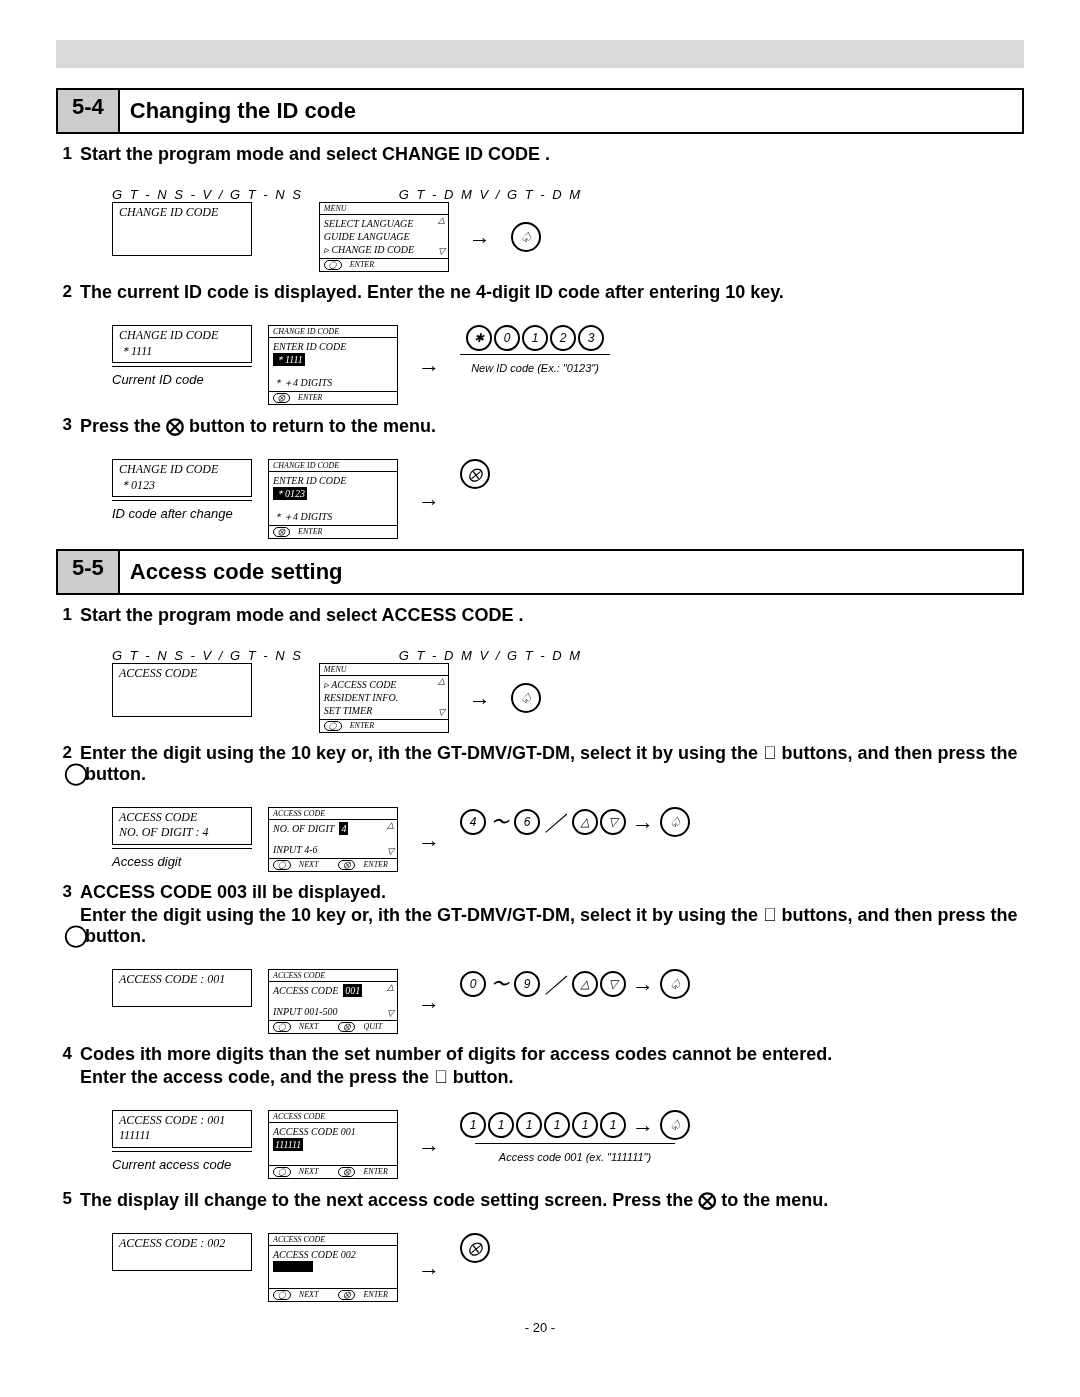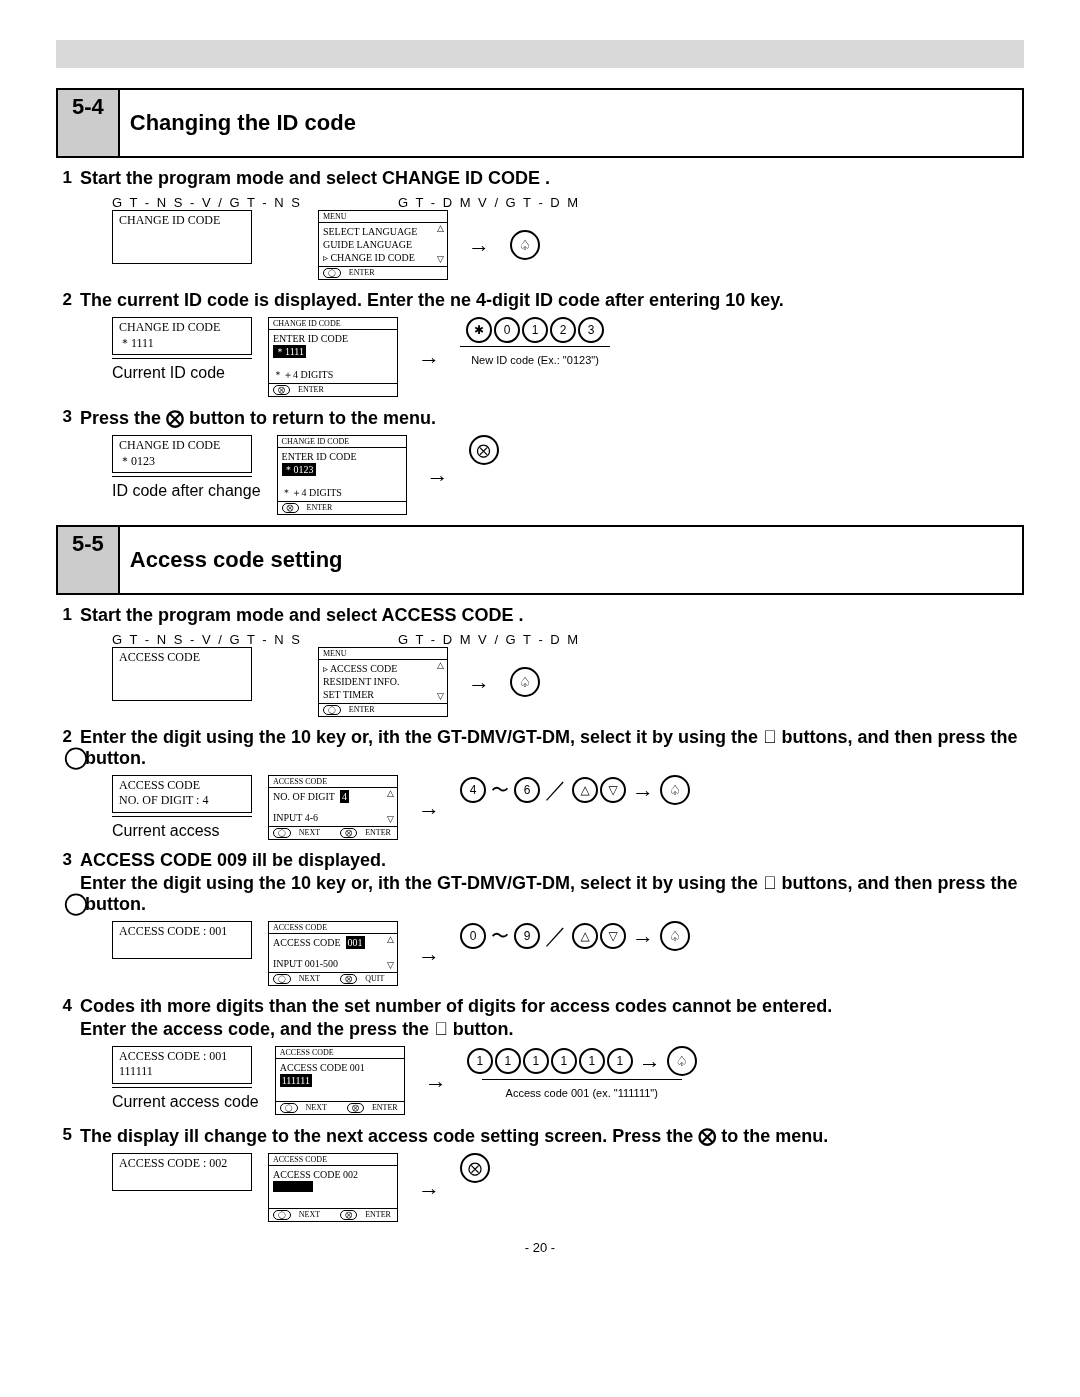--- a/index.html
+++ b/index.html
@@ -21,52 +21,53 @@
   .section-num {
     background: #ccc;
     font-weight: bold;
     font-size: 22px;
     padding: 4px 14px;
     border-right: 2px solid #000;
   }
   .section-text {
     font-weight: bold;
     font-size: 22px;
-    padding: 20px 10px;
+    padding: 8px 10px;
   }
   .step { display: flex; margin: 6px 0 4px 0; }
   .step-num {
     font-weight: bold;
     font-size: 17px;
     width: 24px;
     flex: 0 0 24px;
     text-align: right;
     padding-right: 8px;
   }
   .step-body { flex: 1; }
   .step-text { font-weight: bold; font-size: 18px; margin-bottom: 2px; }
   .row {
     display: flex;
     align-items: flex-start;
     gap: 16px;
     margin-left: 56px;
-    margin-top: 4px;
+    margin-top: 20px;
     margin-bottom: 10px;
+    font-style: italic;
   }
   .model-label { font-size: 13px; letter-spacing: 2px; }
   .col { display: flex; flex-direction: column; align-items: center; }
   .dev-box {
     border: 1px solid #000;
     padding: 2px 6px;
     font-family: "Times New Roman", serif;
     font-size: 12px;
     min-width: 140px;
     min-height: 54px;
   }
-  .sub-caption { font-size: 16px; text-align: right; margin-top: 2px; }
+  .sub-caption { font-size: 13px; text-align: right; margin-top: 2px; }
   .hr-thin { border: none; border-top: 1px solid #000; margin: 3px 0; }
   .menu-box {
     border: 1px solid #000;
     width: 130px;
     font-family: "Times New Roman", serif;
     font-size: 10px;
     position: relative;
   }
   .menu-title {
     border-bottom: 1px solid #000;
@@ -268,21 +269,21 @@
     <div class="step-text">Enter the digit using the 10 key or,  ith the GT-DMV/GT-DM, select it by using the ⃝ buttons, and then press the ⃝ button.</div>
   </div>
 </div>
 <div class="row">
   <div class="col" style="align-items:flex-start">
     <div class="dev-box" style="min-height:38px">
       <div>ACCESS CODE</div>
       <div>NO. OF DIGIT     : 4</div>
     </div>
     <hr class="hr-thin" style="width:140px">
-    <div class="sub-caption">Current access</div>
+    <div class="sub-caption">Access digit</div>
   </div>
   <div class="menu-box">
     <div class="menu-title">ACCESS CODE</div>
     <div class="menu-items">
       <span class="arrow-up">△</span>
       <div><span>NO. OF DIGIT</span>&nbsp;&nbsp;<span class="inv">4</span></div>
       <span class="arrow-dn">▽</span>
       <div style="height:8px"></div>
       <div>INPUT 4-6</div>
     </div>
@@ -297,21 +298,21 @@
     <span class="btn-circle sm">△</span>
     <span class="btn-circle sm">▽</span>
     <span class="arrow-big">→</span>
     <span class="btn-circle">♤</span>
   </div>
 </div>
 
 <div class="step">
   <div class="step-num">3</div>
   <div class="step-body">
-    <div class="step-text"> ACCESS CODE  009   ill be displayed.</div>
+    <div class="step-text"> ACCESS CODE  003   ill be displayed.</div>
     <div class="step-text">Enter the digit using the 10 key or,  ith the GT-DMV/GT-DM, select it by using the ⃝ buttons, and then press the ⃝ button.</div>
   </div>
 </div>
 <div class="row">
   <div class="col" style="align-items:flex-start">
     <div class="dev-box" style="min-height:38px">
       <div>ACCESS CODE  : 001</div>
     </div>
   </div>
   <div class="menu-box">

